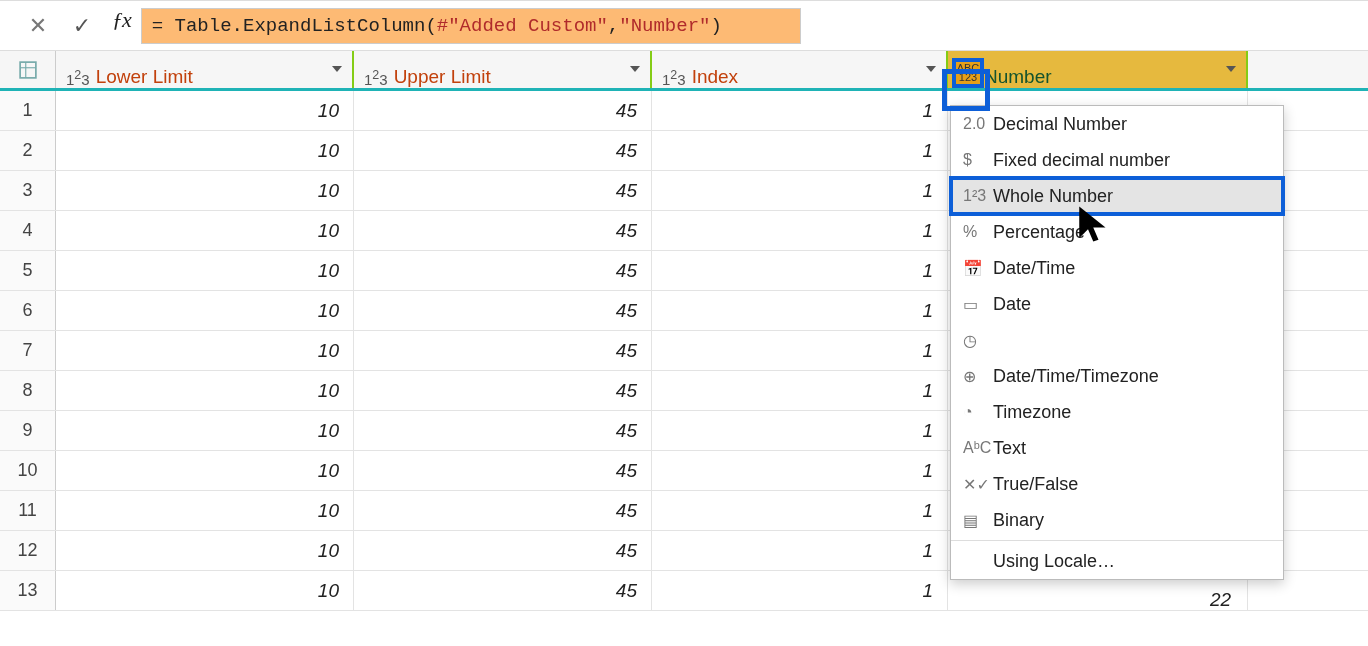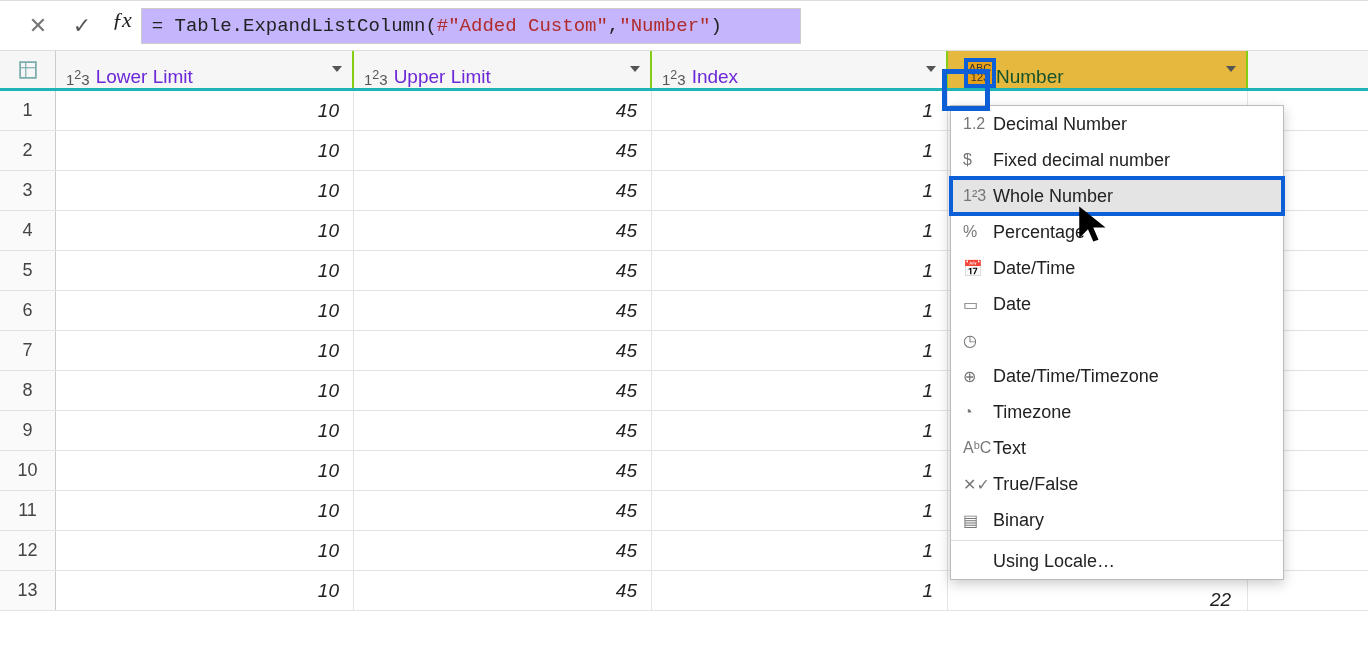--- a/index.html
+++ b/index.html
@@ -5,40 +5,40 @@
 * { box-sizing: border-box; margin: 0; padding: 0; }
 body { font-family: "Segoe UI", sans-serif; background: #f3f3f3; color: #333; font-size: 16px; }
 .canvas { width: 1368px; height: 646px; position: relative; background: #fff; border-top: 1px solid #ddd; }
 
 
 .formula-row { display:flex; align-items:center; height:50px; padding:0 20px; border-bottom:1px solid #ddd; }
 .fb-btn { width:36px; height:36px; display:flex; align-items:center; justify-content:center; color:#666; margin-right:8px; font-size:22px; }
 .fb-btn.cancel { color:#777; }
 .fb-btn.accept { color:#555; }
 .fx-icon { font-style: italic; font-family: Georgia, serif; font-size:22px; color:#222; margin: 0 10px 12px 4px; letter-spacing:-1px;}
-.formula-input { flex:0 0 auto; height:36px; border:1px solid #ccc; background:#c4b5fd; padding:0 10px; display:flex; align-items:center; font-family: "Consolas","Courier New",monospace; font-size:19px; color:#222; width:660px;}
+.formula-input { flex:0 0 auto; height:36px; border:1px solid #ccc; background:#fdba74; padding:0 10px; display:flex; align-items:center; font-family: "Consolas","Courier New",monospace; font-size:19px; color:#222; width:660px;}
 .tok-red { color:#b02b2b; }
 
 
 .grid { position: relative; }
 .head-row { display:flex; height:40px; border-bottom:3px solid #1fb3b6; background:#f6f6f6; }
 .corner { width:56px; border-right:1px solid #ccc; display:flex; align-items:center; justify-content:center; }
 .corner svg { width:18px; height:18px; }
 .col { display:flex; align-items:flex-end; border-right:2px solid #84cc16; background:#f6f6f6; position:relative; }
 .col.c1 { width:298px; }
 .col.c2 { width:298px; }
 .col.c3 { width:296px; }
 .col.c4 { width:300px; }
 .col .type-icon { padding:0 6px 0 10px; font-size:15px; color:#555; }
-.col .colname { flex:1; font-size:19px; color:#6d28d9; }
+.col .colname { flex:1; font-size:19px; color:#c2410c; }
 .col .drop { width:30px; height:38px; display:flex; align-items:center; justify-content:center; }
 .drop-tri { width:0;height:0;border-left:5px solid transparent;border-right:5px solid transparent;border-top:6px solid #555;}
 .col.selected { background:#e6b93e; }
 .col.selected .colname { color:#14532d; font-weight:500;}
-.col.selected .type-icon-box { background:#e6a018; width:32px; height:30px; display:flex; align-items:center; justify-content:center; border:4px solid #0d5fd8; margin-left:16px; }
+.col.selected .type-icon-box { background:#e6a018; width:32px; height:30px; display:flex; align-items:center; justify-content:center; border:4px solid #0d5fd8; margin-left:4px; }
 .col .type-icon-text { font-size:11px; line-height:9px; text-align:center; }
 
 .body-row { display:flex; height:40px; border-bottom:1px solid #e3e3e3; }
 .rnum { width:56px; border-right:1px solid #ccc; display:flex; align-items:center; justify-content:center; color:#444; background:#fafafa; font-size:18px;}
 .cell { border-right:1px solid #e3e3e3; display:flex; align-items:center; padding:0 14px; font-size:19px; color:#222; }
 .cell.c1 { width:298px; justify-content:flex-end; font-style:italic;}
 .cell.c2 { width:298px; justify-content:flex-end; font-style:italic;}
 .cell.c3 { width:296px; justify-content:flex-end; font-style:italic;}
 .cell.c4 { width:300px; justify-content:flex-end; background:#fff;}
 
@@ -213,21 +213,21 @@
           <div class="cell c4"></div>
         </div>
       </div>
 
   </div>
 
   <div class="hilite-box"></div>
 
   <div class="menu" id="menu">
       <div class="menu-item">
-        <span class="mi-icon">1.2</span>
+        <span class="mi-icon">2.0</span>
         <span class="mi-label">Decimal Number</span>
       </div>
       <div class="menu-item">
         <span class="mi-icon">$</span>
         <span class="mi-label">Fixed decimal number</span>
       </div>
       <div class="menu-item highlight">
         <span class="mi-icon">1²3</span>
         <span class="mi-label">Whole Number</span>
       </div>

